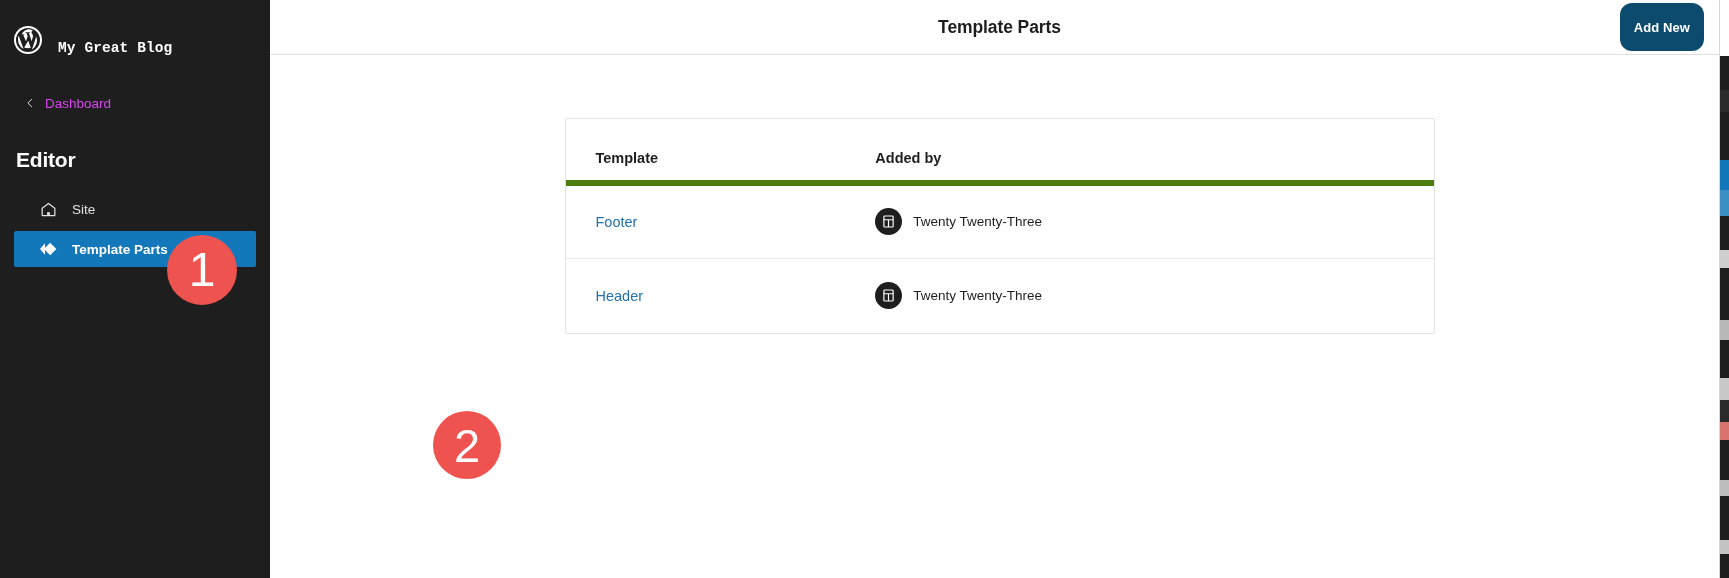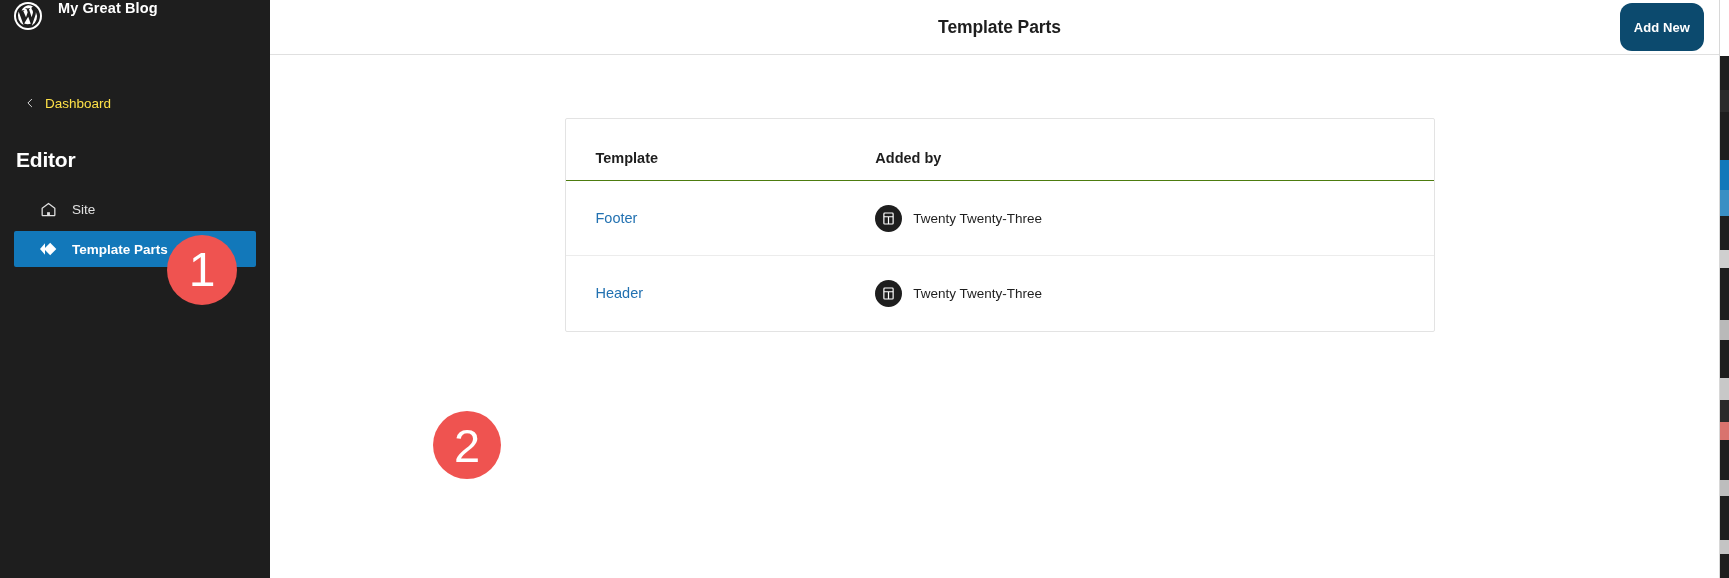--- a/index.html
+++ b/index.html
@@ -25,44 +25,45 @@
     width: 270px;
     flex: 0 0 270px;
     height: 578px;
     background: #1e1e1e;
     position: relative;
     z-index: 2;
   }
 
   .site-brand {
     display: flex;
-    align-items: flex-start;
+    align-items: flex-end;
     height: 56px;
     padding-left: 12px;
+    font-family: Liberation Mono, monospace;
   }
   .wp-logo {
     width: 32px; height: 32px;
     flex: 0 0 32px;
     display: flex; align-items: center; justify-content: center;
   }
   .site-title {
     margin-left: 14px;
     color: #ffffff;
     font-size: 14.5px;
     font-weight: 700;
     letter-spacing: .1px;
   }
 
   .back-link {
     display: flex;
     align-items: center;
     padding: 0 0 0 24px;
     height: 34px;
     margin-top: 30px;
-    color: #fde047;
+    color: #d946ef;
     font-size: 13.5px;
     cursor: pointer;
   }
   .back-chevron {
     width: 12px; height: 12px;
     margin-right: 9px;
     display: inline-block;
   }
 
   .editor-heading {
@@ -160,21 +161,21 @@
   }
 
   .tbl { width: 100%; border-collapse: collapse; }
 
   .tbl th {
     text-align: left;
     font-size: 14.5px;
     font-weight: 700;
     color: #1e1e1e;
     padding: 31px 0 14px 30px;
-    border-bottom: 1px solid #4d7c0f;
+    border-bottom: 6px solid #4d7c0f;
   }
   .tbl th.col-added { padding-left: 0; }
 
   .tbl td {
     padding: 0 0 0 30px;
     height: 75px;
     vertical-align: middle;
     border-bottom: 1px solid #ececec;
     font-size: 14px;
   }

